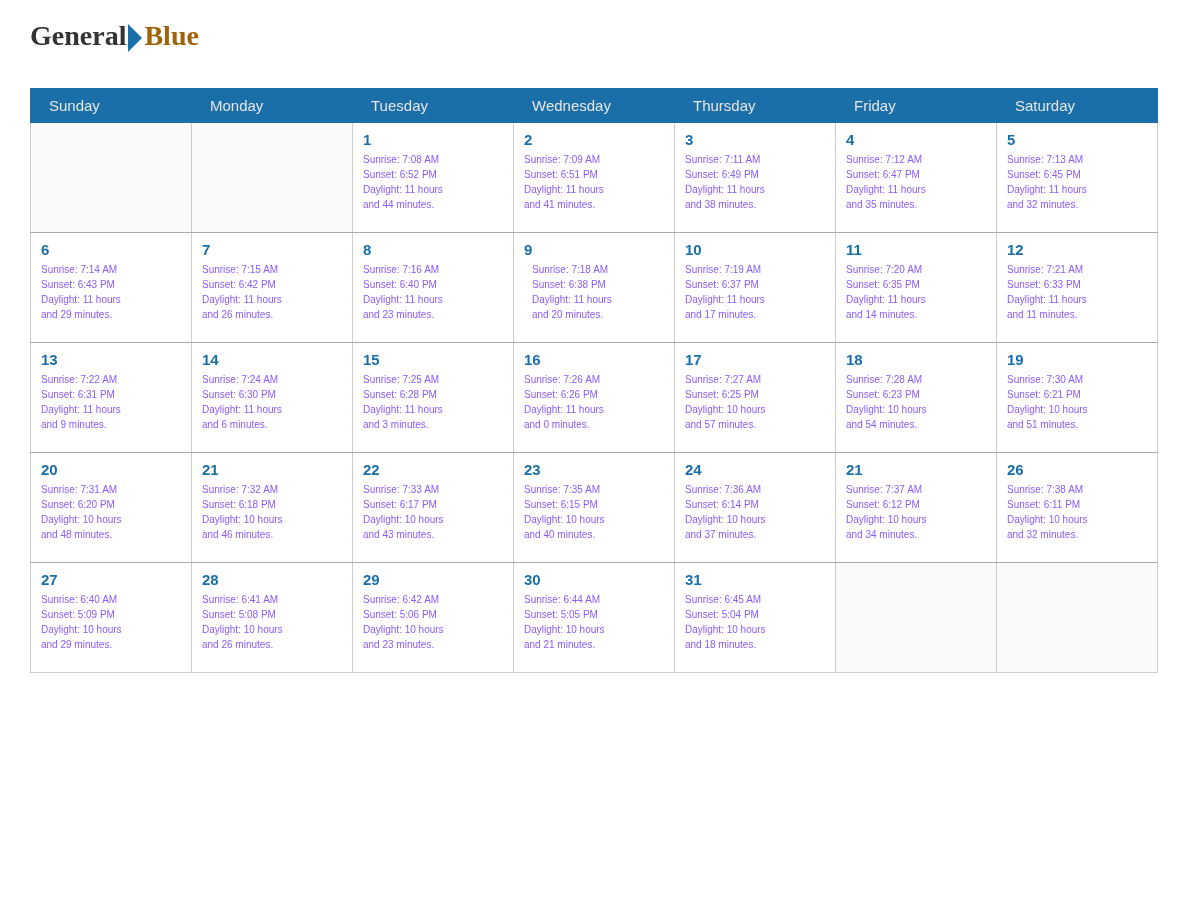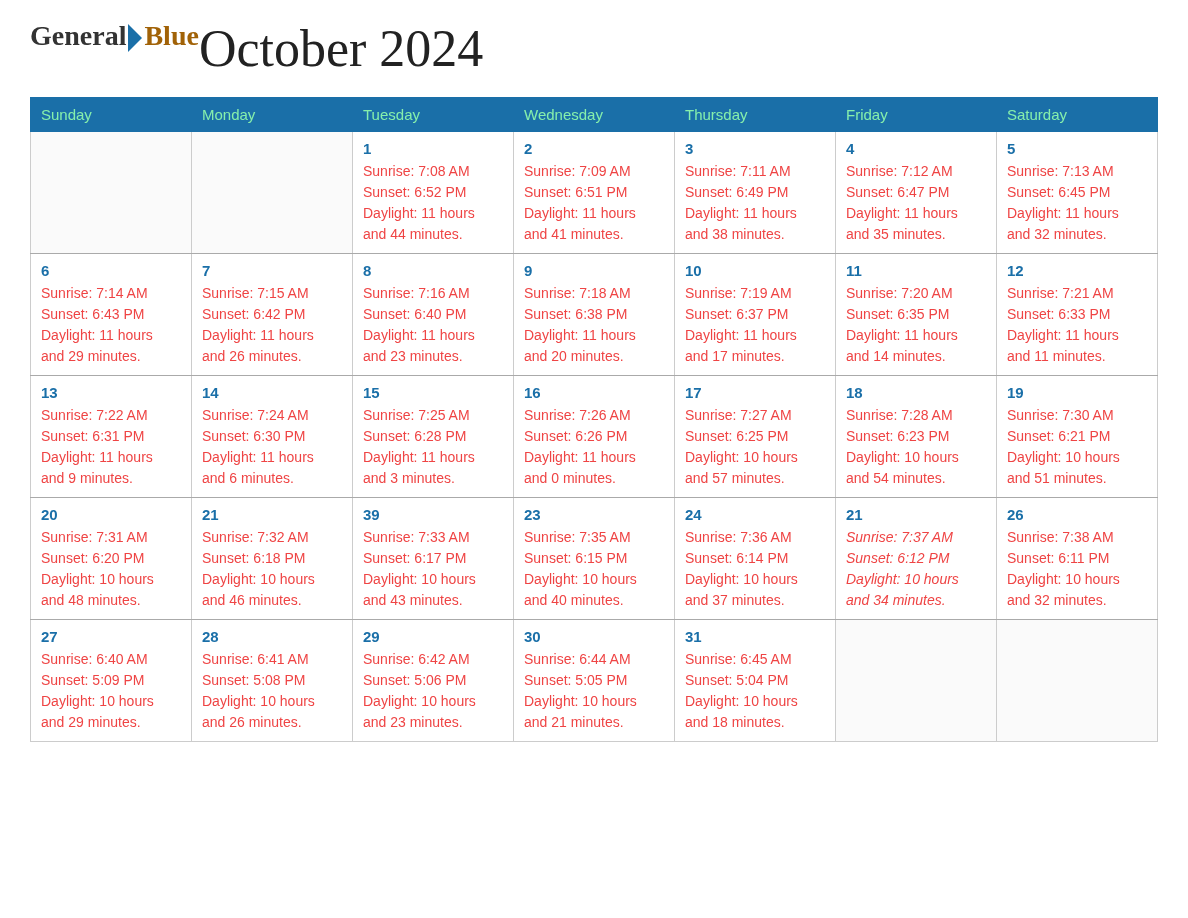--- a/index.html
+++ b/index.html
@@ -5,22 +5,23 @@
     * { box-sizing: border-box; margin: 0; padding: 0; }
     body {
       font-family: Arial, sans-serif;
       background: #fff;
       padding: 20px 30px;
       width: 1188px;
       min-height: 918px;
     }
     .header {
       display: flex;
+      justify-content: space-between;
       align-items: flex-start;
-      margin-bottom: 20px;
+      margin-bottom: 36px;
     }
     .logo {
       display: flex;
       flex-direction: column;
       align-items: flex-start;
     }
     .logo-top {
       display: flex;
       align-items: center;
     }
@@ -61,22 +62,22 @@
       color: #555;
       margin-top: 4px;
     }
     table {
       width: 100%;
       border-collapse: collapse;
       table-layout: fixed;
     }
     thead tr th {
       background-color: #1a6fa8;
-      color: #86efac;
-      padding: 8px 10px;
+      color: #e5e5e5;
+      padding: 8px 18px;
       font-size: 15px;
       font-weight: normal;
       text-align: left;
       border: 1px solid #1a6fa8;
     }
     tbody tr td {
       vertical-align: top;
       padding: 8px 10px;
       border: 1px solid #ccc;
       font-size: 13px;
@@ -84,22 +85,22 @@
       height: 110px;
     }
     .day-number {
       font-size: 15px;
       font-weight: bold;
       color: #1a6fa8;
       display: block;
       margin-bottom: 4px;
     }
     .day-info {
-      font-size: 14px;
-      color: #ef4444;
+      font-size: 10px;
+      color: #8b5cf6;
       line-height: 1.5;
     }
     tbody tr td.empty {
       background: #fafafa;
     }
     tbody tr:not(:last-child) td {
       border-bottom: 1px solid #aaa;
     }
   </style>
 </head>
@@ -107,21 +108,20 @@
 
 <div class="header">
   <div class="logo">
     <div class="logo-top">
       <span class="logo-general">General</span>
       <div class="logo-triangle"></div>
       <span class="logo-blue">Blue</span>
     </div>
   </div>
   <div class="title-block">
-    <div class="month-title">October 2024</div>
   </div>
 </div>
 
 <table>
   <thead>
     <tr>
     <th>Sunday</th>
         <th>Monday</th>
         <th>Tuesday</th>
         <th>Wednesday</th>
@@ -187,21 +187,21 @@
         </td>
         <td>
           <span class="day-number">8</span>
           <div class="day-info" style="white-space: pre-line;">Sunrise: 7:16 AM
 Sunset: 6:40 PM
 Daylight: 11 hours
 and 23 minutes.</div>
         </td>
         <td>
           <span class="day-number">9</span>
-          <div class="day-info" style="white-space: pre-line;">Sunrise: 7:18 AM
+          <div class="day-info" style="white-space: pre-line; margin-left: 8px;">Sunrise: 7:18 AM
 Sunset: 6:38 PM
 Daylight: 11 hours
 and 20 minutes.</div>
         </td>
         <td>
           <span class="day-number">10</span>
           <div class="day-info" style="white-space: pre-line;">Sunrise: 7:19 AM
 Sunset: 6:37 PM
 Daylight: 11 hours
 and 17 minutes.</div>
@@ -281,21 +281,21 @@
 and 48 minutes.</div>
         </td>
         <td>
           <span class="day-number">21</span>
           <div class="day-info" style="white-space: pre-line;">Sunrise: 7:32 AM
 Sunset: 6:18 PM
 Daylight: 10 hours
 and 46 minutes.</div>
         </td>
         <td>
-          <span class="day-number">39</span>
+          <span class="day-number">22</span>
           <div class="day-info" style="white-space: pre-line;">Sunrise: 7:33 AM
 Sunset: 6:17 PM
 Daylight: 10 hours
 and 43 minutes.</div>
         </td>
         <td>
           <span class="day-number">23</span>
           <div class="day-info" style="white-space: pre-line;">Sunrise: 7:35 AM
 Sunset: 6:15 PM
 Daylight: 10 hours
@@ -303,21 +303,21 @@
         </td>
         <td>
           <span class="day-number">24</span>
           <div class="day-info" style="white-space: pre-line;">Sunrise: 7:36 AM
 Sunset: 6:14 PM
 Daylight: 10 hours
 and 37 minutes.</div>
         </td>
         <td>
           <span class="day-number">21</span>
-          <div class="day-info" style="white-space: pre-line; font-style: italic;">Sunrise: 7:37 AM
+          <div class="day-info" style="white-space: pre-line;">Sunrise: 7:37 AM
 Sunset: 6:12 PM
 Daylight: 10 hours
 and 34 minutes.</div>
         </td>
         <td>
           <span class="day-number">26</span>
           <div class="day-info" style="white-space: pre-line;">Sunrise: 7:38 AM
 Sunset: 6:11 PM
 Daylight: 10 hours
 and 32 minutes.</div>

